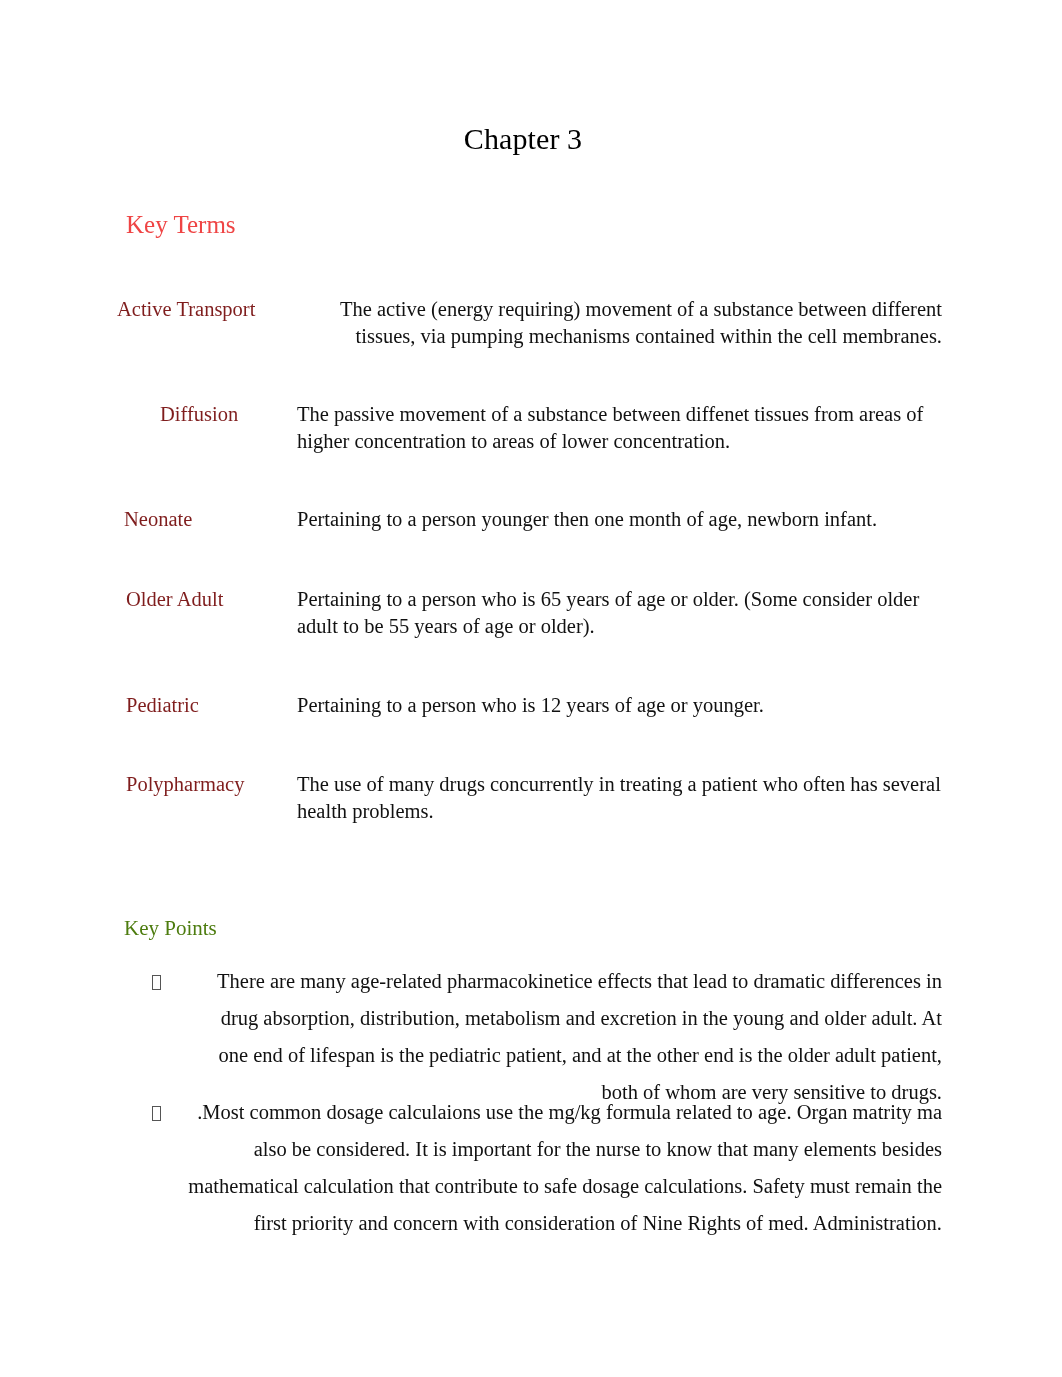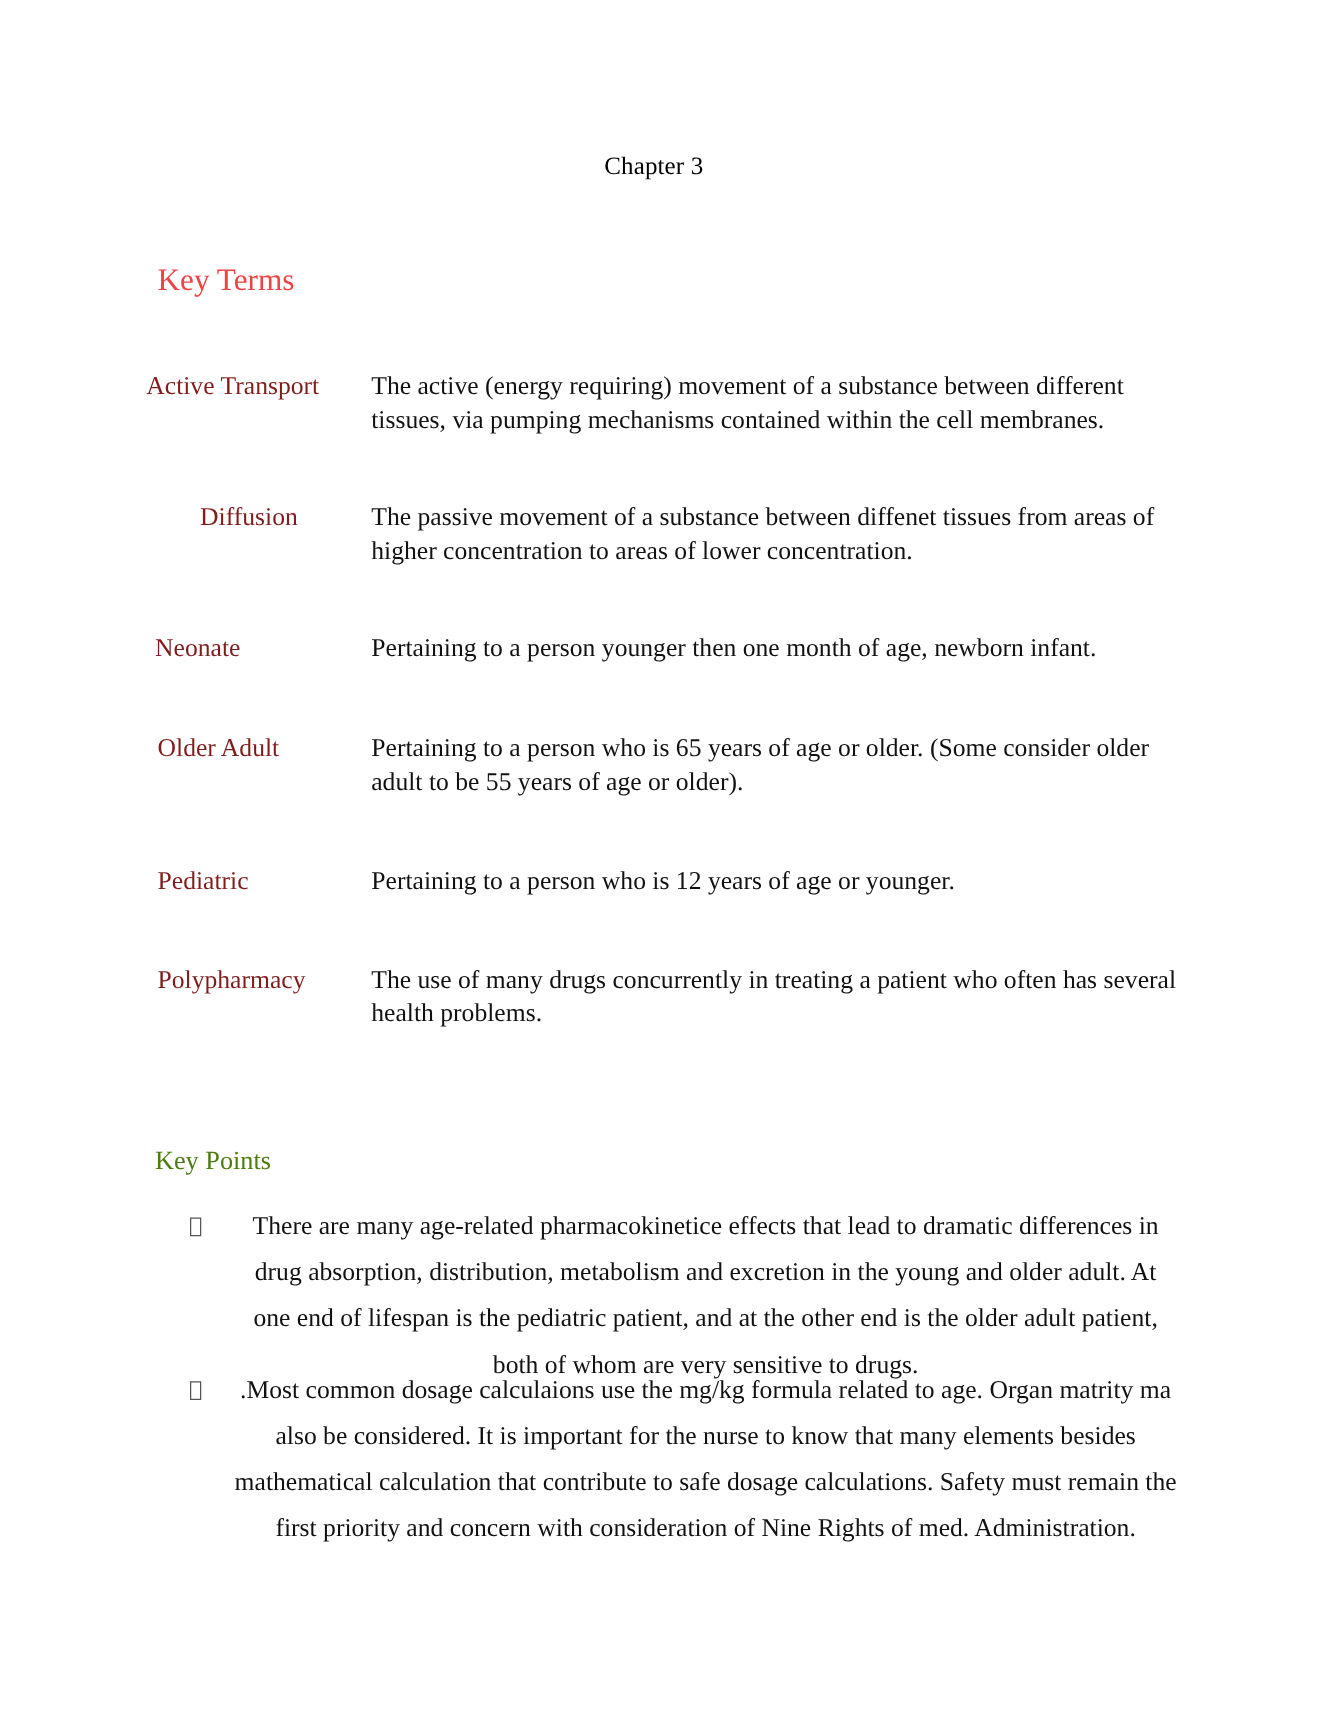--- a/index.html
+++ b/index.html
@@ -20,21 +20,21 @@
     overflow: hidden;
     box-sizing: border-box;
   }
 
   
   .doc-title {
     position: absolute;
     left: 0;
     right: 16px;
     text-align: center;
-    font-size: 20px;
+    font-size: 30px;
     line-height: 1.2;
     letter-spacing: 0.1px;
   }
   .doc-title.t1 { top: 121px; }
   .doc-title.t2 { top: 166px; }
 
   .section-heading {
     position: absolute;
     font-size: 25px;
     line-height: 1.2;
@@ -102,21 +102,21 @@
     line-height: 37px;
     color: #3b3b3b;
     font-family: "DejaVu Sans", sans-serif;
     text-align: left;
   }
   .bullet-text {
     margin-left: 35px;
     font-size: 20.5px;
     line-height: 37px;
     color: #111111;
-    text-align: center;
+    text-align: right;
   }
   .tofu {
     display: inline-block;
     width: 9px;
     height: 15px;
     border: 1px solid #555555;
     box-sizing: border-box;
     vertical-align: -2px;
   }
 </style>
@@ -126,21 +126,21 @@
 <div class="page">
 
   <div class="doc-title t1">Chapter 3</div>
 
   <div class="section-heading key-terms">Key Terms</div>
 
   <div class="terms">
 
     <div class="term-row">
       <div class="term-name" style="left:117px; top:0px;">Active Transport</div>
-      <div class="term-def" style="top:0px;">The active (energy requiring) movement of a substance between different tissues, via pumping mechanisms contained within the cell membranes.</div>
+      <div class="term-def" style="top:0px;text-align:right;">The active (energy requiring) movement of a substance between different tissues, via pumping mechanisms contained within the cell membranes.</div>
     </div>
 
     <div class="term-row">
       <div class="term-name" style="left:117px; top:105px;margin-left:43px;">Diffusion</div>
       <div class="term-def" style="top:105px;">The passive movement of a substance between diffenet tissues from areas of higher concentration to areas of lower concentration.</div>
     </div>
 
     <div class="term-row">
       <div class="term-name" style="left:124px; top:210px;">Neonate</div>
       <div class="term-def" style="top:210px;">Pertaining to a person younger then one month of age, newborn infant.</div>

